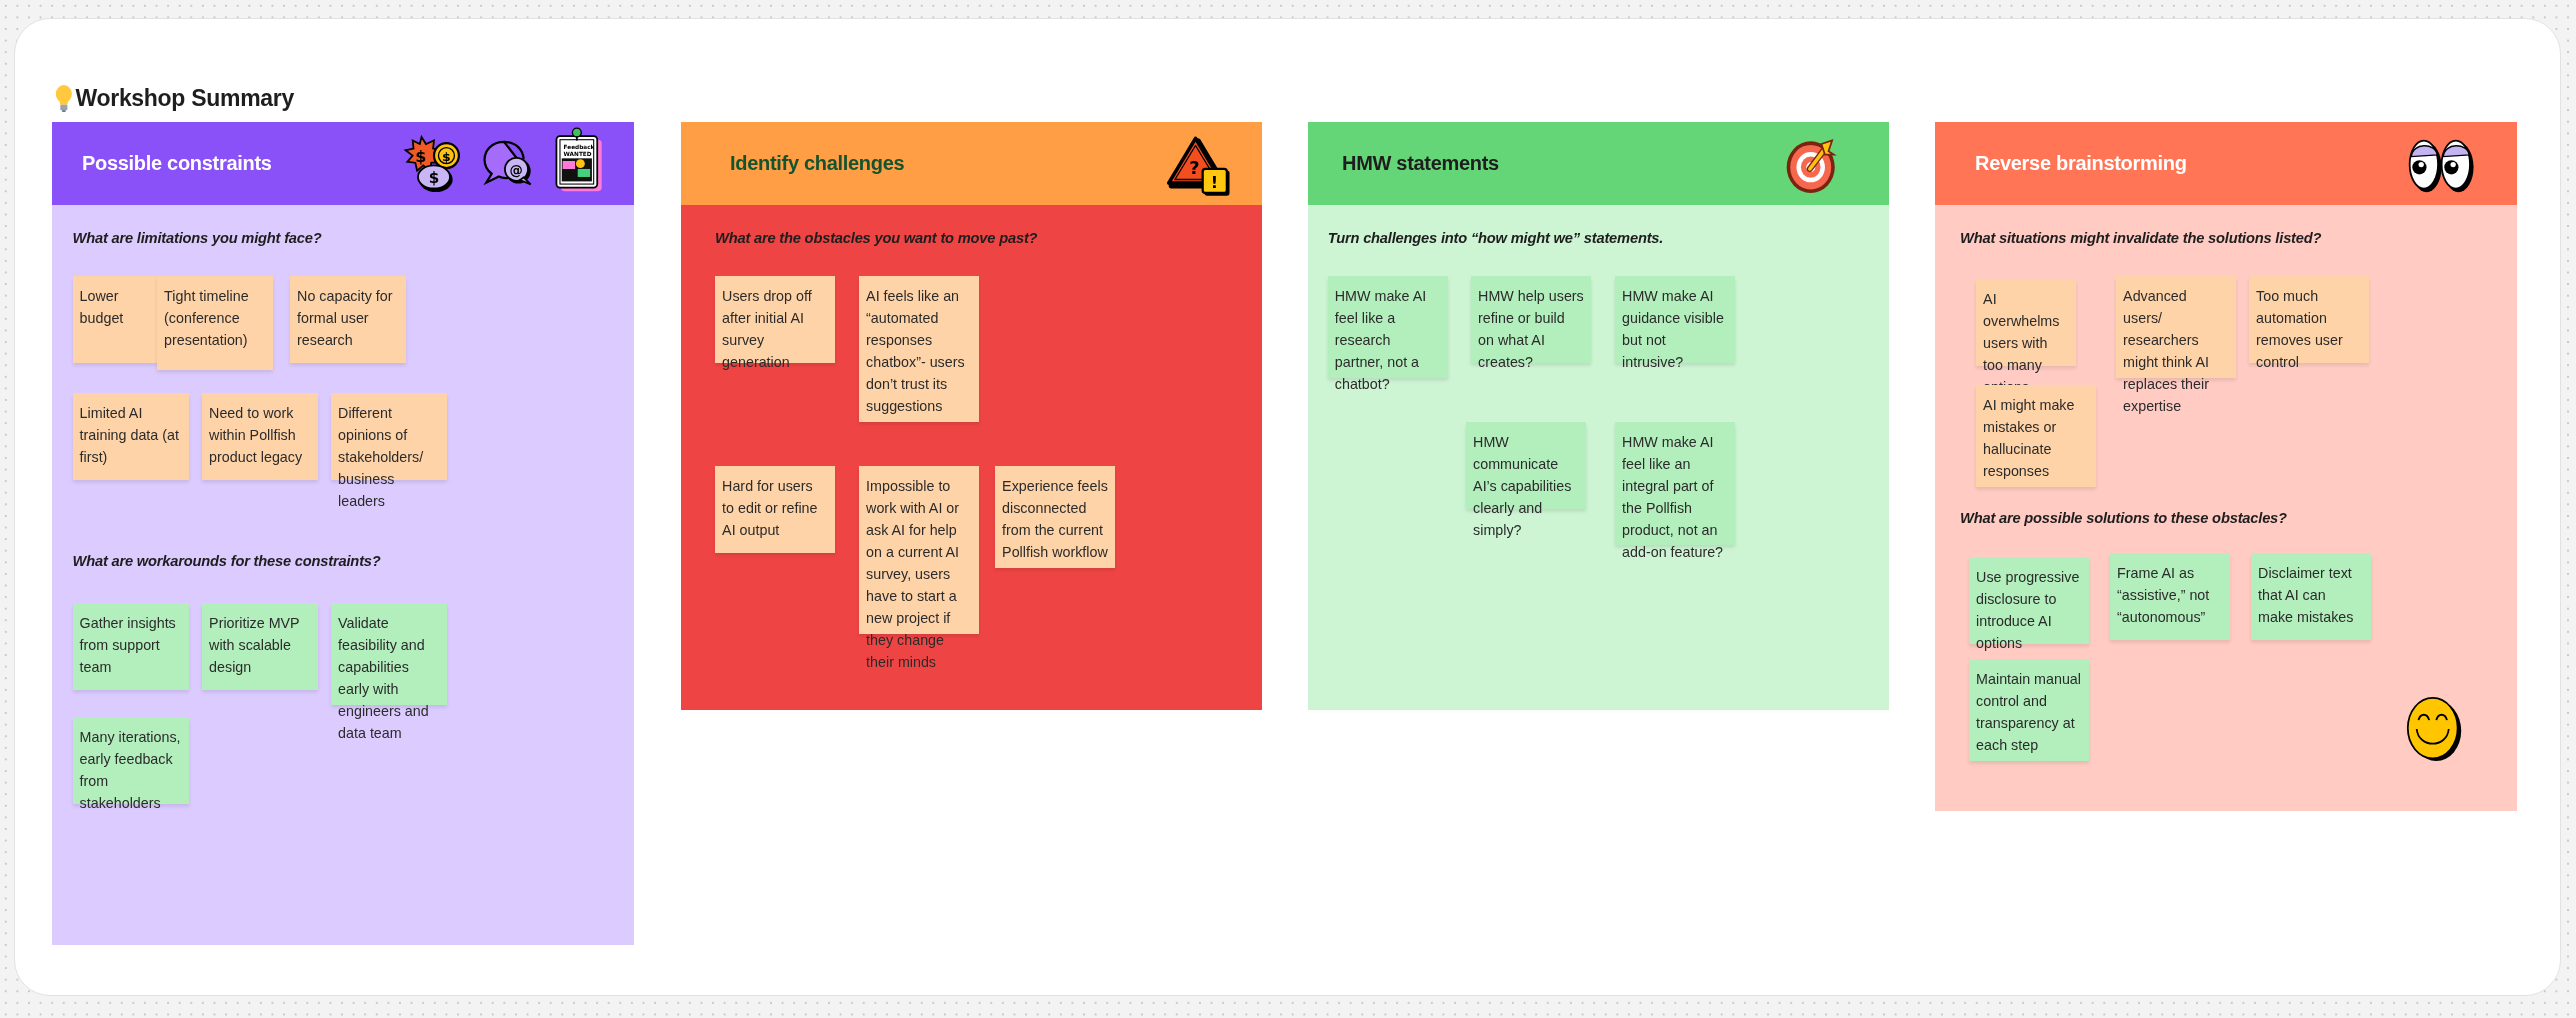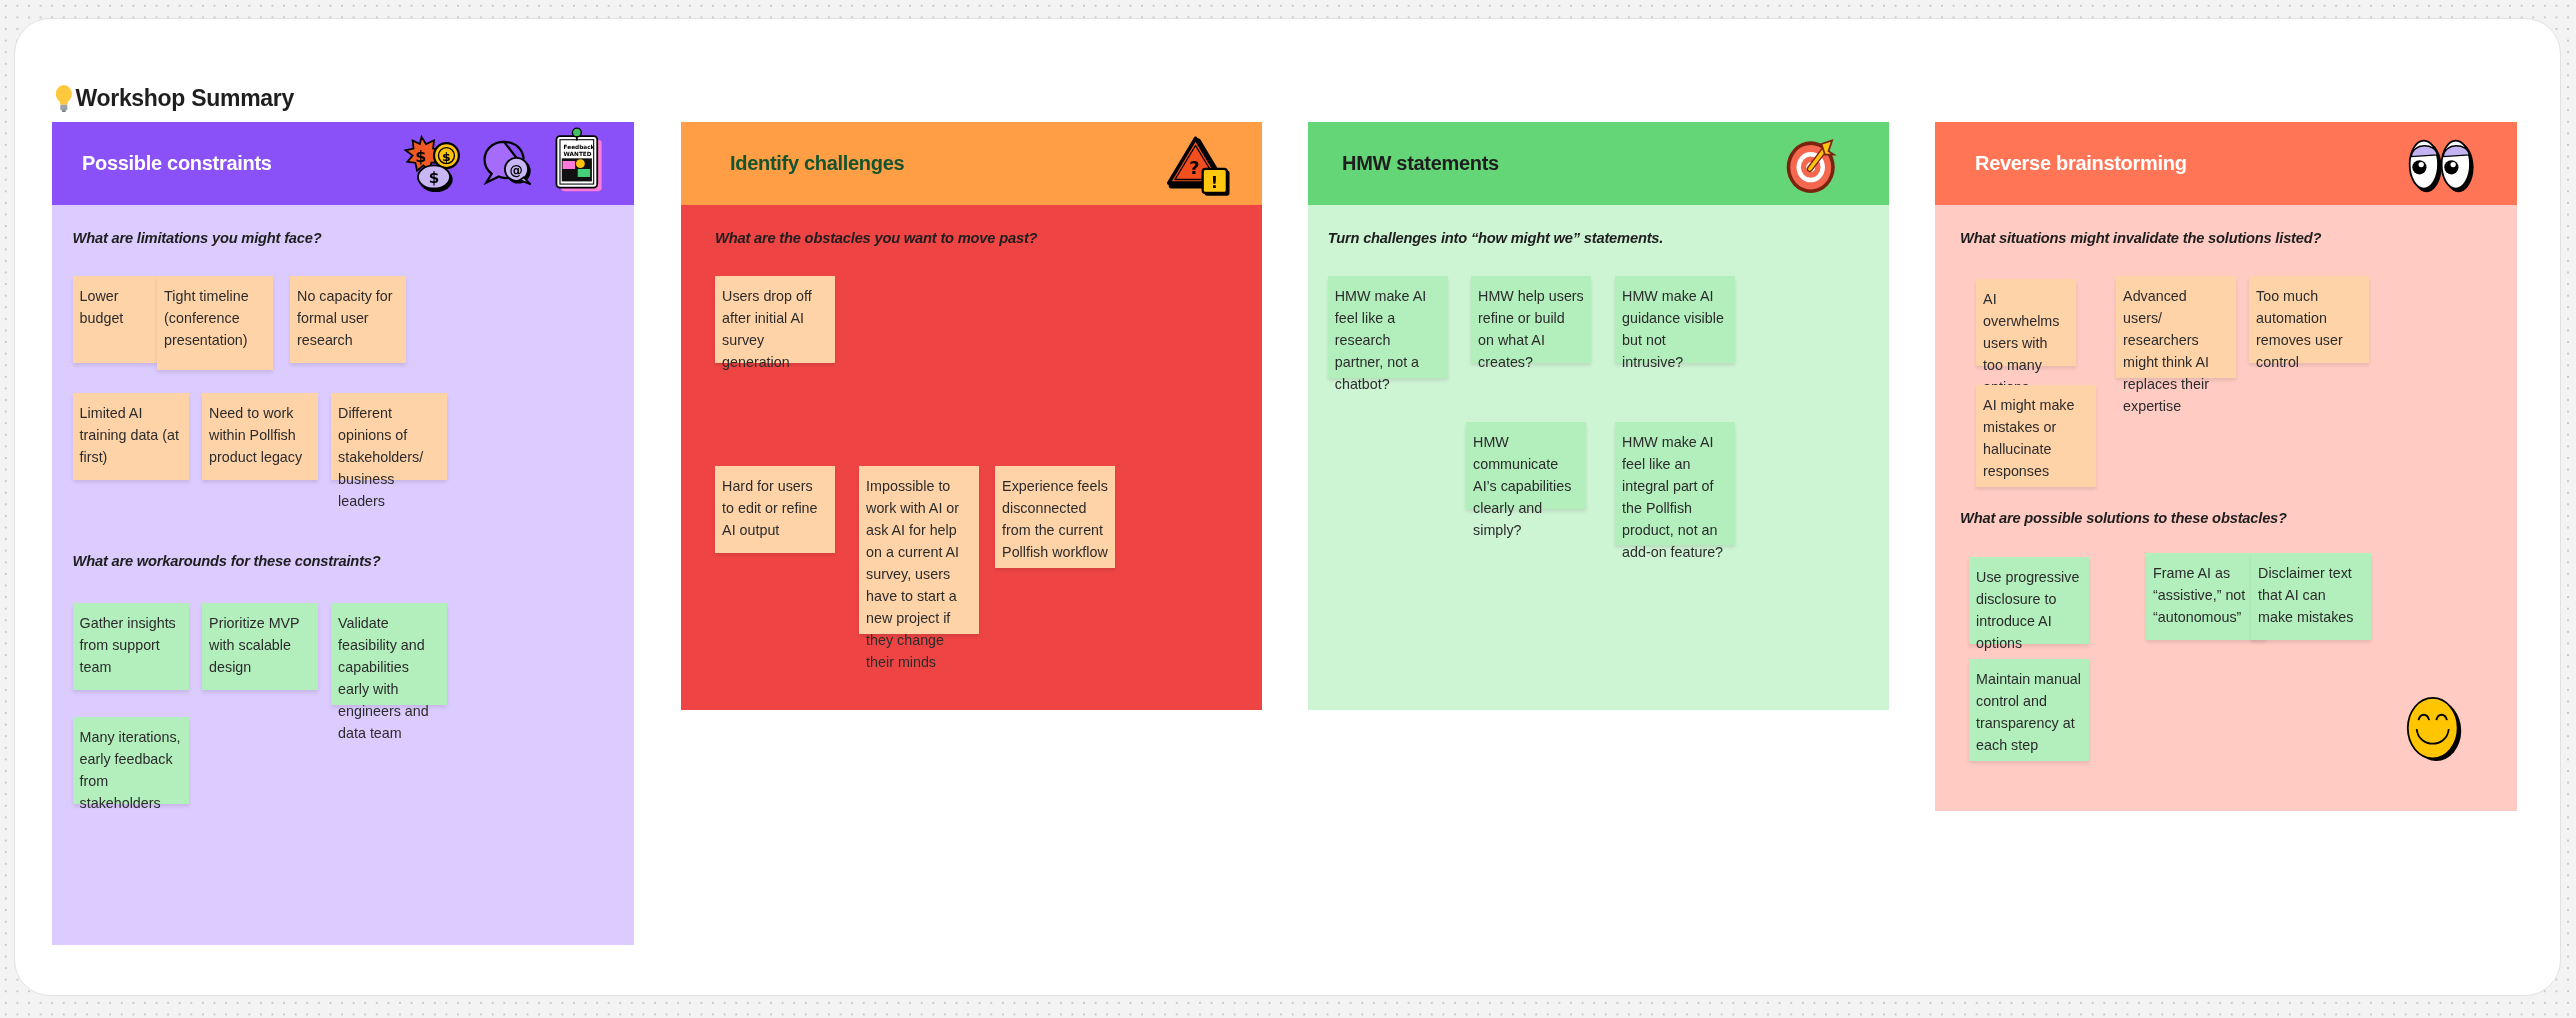--- a/index.html
+++ b/index.html
@@ -128,20 +128,21 @@
       <path d="M34 14 L57 52 L11 52 Z" fill="none" stroke="#000" stroke-width="1.5" stroke-linejoin="round"></path>
       <text x="27" y="46" font-size="20" font-weight="bold" font-family="DejaVu Sans, sans-serif" fill="#000">?</text>
       <rect x="44" y="42" width="28" height="28" rx="3" fill="#000"></rect>
       <rect x="42" y="40" width="27" height="27" rx="3" fill="#ffc70f" stroke="#000" stroke-width="2.5"></rect>
       <text x="51" y="62" font-size="18" font-weight="bold" font-family="DejaVu Sans, sans-serif" fill="#000">!</text>
     </svg>
   </span>
   <div class="col-body" style="background:#ef4444;">
     <div class="question" style="left:34px; top:25px;">What are the obstacles you want to move past?</div>
     <div class="sticky orange" style="left:34px; top:71px; width:120px; height:87px;">Users drop off after initial AI survey generation</div>
+    <div class="sticky orange" style="left:178px; top:71px; width:120px; height:146px;">AI feels  like an “automated responses chatbox”- users don’t trust its suggestions</div>
     <div class="sticky orange" style="left:34px; top:261px; width:120px; height:87px;">Hard for users to edit or refine AI output</div>
     <div class="sticky orange" style="left:314px; top:261px; width:120px; height:102px;">Experience feels disconnected from the current Pollfish workflow</div>
     <div class="sticky orange" style="left:178px; top:261px; width:120px; height:168px;">Impossible to work with AI or ask AI for help on a current AI survey, users have to start a new project if they change their minds</div>
   </div>
 </div>
 
 <div class="col" style="left:1308px; top:122px; width:581px; height:588px;">
   <div class="col-head" style="background:#65d677;">
     <h2 style="color:#1e1e1e; margin-left:34px;">HMW statements</h2>
   </div>
@@ -187,21 +188,21 @@
   </span>
   <div class="col-body" style="background:#ffcbc3;">
     <div class="question" style="left:25px; top:25px;">What situations might invalidate the solutions listed?</div>
     <div class="sticky orange" style="left:41px; top:74px; width:100px; height:87px;">AI overwhelms users with too many options</div>
     <div class="sticky orange" style="left:181px; top:71px; width:120px; height:102px;">Advanced users/ researchers might think AI replaces their expertise</div>
     <div class="sticky orange" style="left:314px; top:71px; width:120px; height:87px;">Too much automation removes user control</div>
     <div class="sticky orange" style="left:41px; top:180px; width:120px; height:102px;">AI might make mistakes or hallucinate responses</div>
 
     <div class="question" style="left:25px; top:305px;">What are possible solutions to these obstacles?</div>
     <div class="sticky green" style="left:34px; top:352px; width:120px; height:87px;">Use progressive disclosure to introduce AI options</div>
-    <div class="sticky green" style="left:175px; top:348px; width:120px; height:87px;margin-left:36px;">Frame AI as “assistive,” not “autonomous”</div>
+    <div class="sticky green" style="left:175px; top:348px; width:120px; height:87px;">Frame AI as “assistive,” not “autonomous”</div>
     <div class="sticky green" style="left:316px; top:348px; width:120px; height:87px;">Disclaimer text that AI can make mistakes</div>
     <div class="sticky green" style="left:34px; top:454px; width:120px; height:102px;">Maintain manual control and transparency at each step</div>
 
     <span class="icon" style="left:471px; top:490px;">
       <svg width="57" height="68" viewBox="0 0 64 76">
         <ellipse cx="34" cy="40" rx="28" ry="34" fill="#000"></ellipse>
         <ellipse cx="30" cy="37" rx="28" ry="34" fill="#ffc600" stroke="#000" stroke-width="2"></ellipse>
         <path d="M14 28 C16 20 24 20 26 28" fill="none" stroke="#000" stroke-width="2"></path>
         <path d="M34 28 C36 20 44 20 46 28" fill="none" stroke="#000" stroke-width="2"></path>
         <path d="M12 38 C14 60 46 60 48 38" fill="none" stroke="#000" stroke-width="2"></path>

